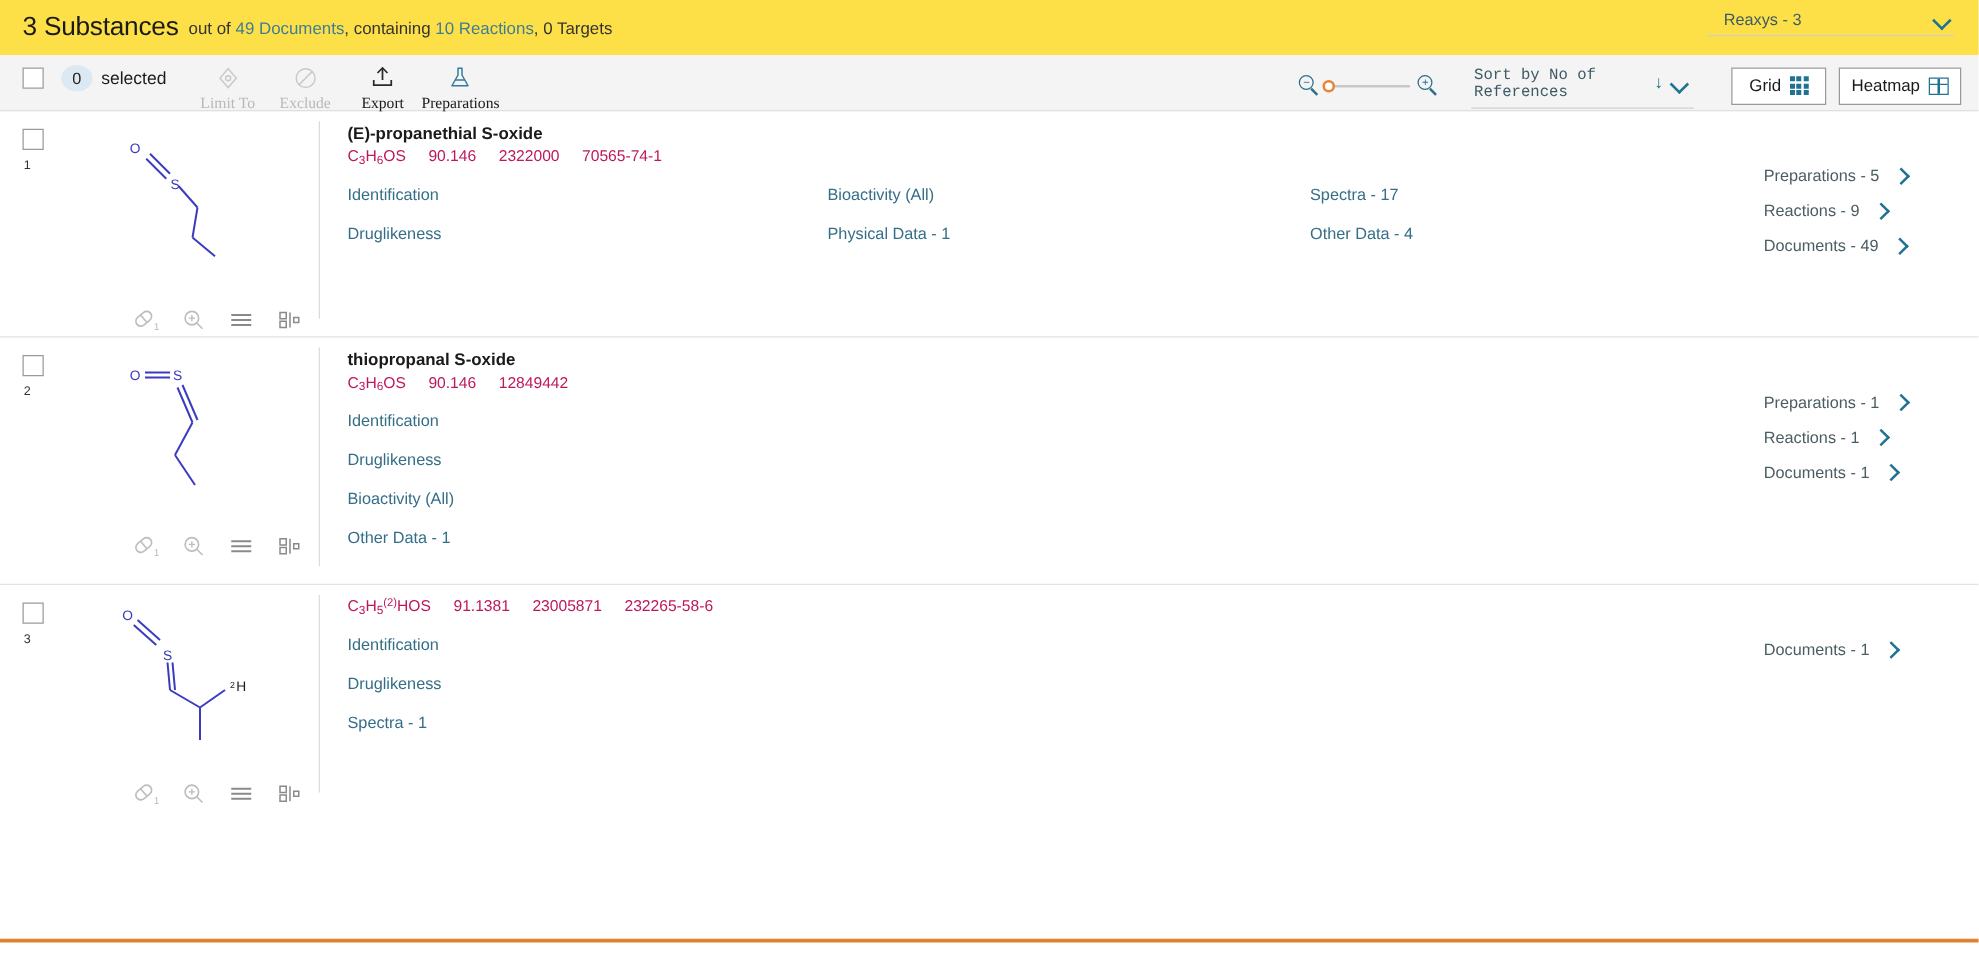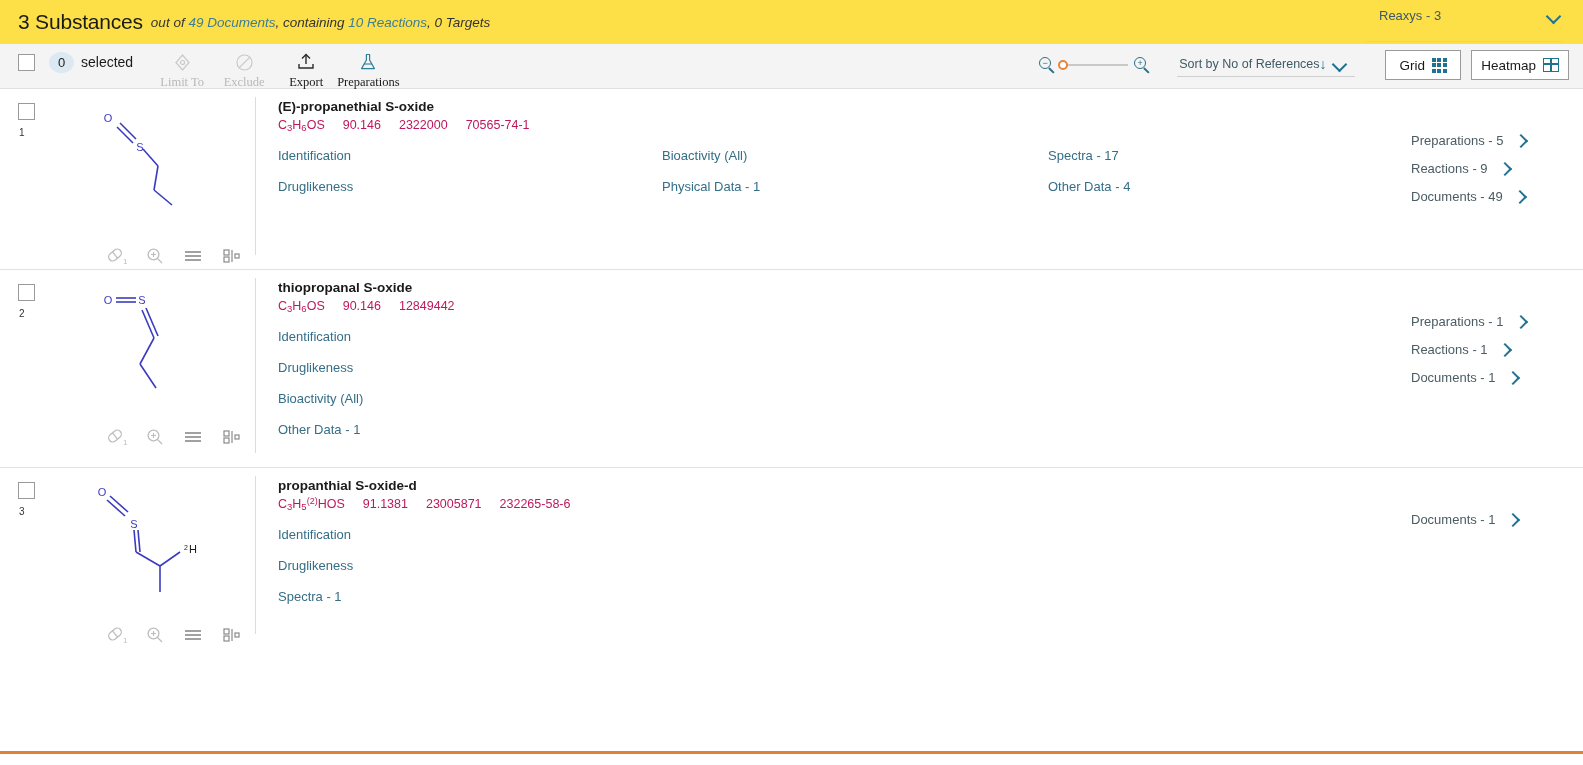--- a/index.html
+++ b/index.html
@@ -27,34 +27,33 @@
     font-size: 21px;
     font-weight: 400;
     color: #1a1a1a;
     letter-spacing: -0.2px;
     margin-right: 8px;
   }
   .header-sub {
     font-size: 13.5px;
     color: #333;
     white-space: nowrap;
-    font-style: italic;
   }
   .header-sub .lnk { color: #3f7d95; }
 
   .db-select {
     position: absolute;
     right: 20px;
     top: 8px;
     width: 198px;
     display: flex;
     align-items: center;
     justify-content: space-between;
     border-bottom: 1px solid #cfcfcf;
-    padding-bottom: 18px;
+    padding-bottom: 5px;
   }
   .db-select .label { font-size: 13px; color: #3f5a66; padding-left: 14px;}
   .chev-down {
     width: 16px; height: 10px;
     position: relative;
   }
   .chev-down::before {
     content: "";
     position: absolute; left: 1px; top: 0px;
     width: 9px; height: 9px;
@@ -163,20 +162,21 @@
   }
 
   .sort-box {
     display: flex; align-items: center;
     border-bottom: 1px solid #cfcfcf;
     padding: 0 2px 5px 2px;
     width: 178px;
     justify-content: flex-start;
     margin-right: 20px;
     margin-top: 3px;
+    font-family: Liberation Mono, monospace;
   }
   .sort-label { font-size: 12.5px; color: #3f5a66; }
   .sort-icons { display: flex; align-items: center; gap: 6px; }
   .arrow-down {
     color: #1f7391; font-size: 14px; line-height: 12px;
   }
 
   .view-btn {
     height: 30px;
     min-width: 76px;
@@ -696,21 +696,20 @@
                 <line x1="11" y1="2" x2="11" y2="14" stroke="#8a8a8a" stroke-width="1.2"></line>
                 <rect x="14" y="6" width="4" height="4" fill="none" stroke="#8a8a8a" stroke-width="1.2"></rect>
               </svg>
           </span>
         </div>
       </div>
 
       <div class="col-divider"></div>
 
       <div class="col-body">
-        <div class="sub-title">propanthial S-oxide-d</div>
         <div class="sub-meta">
           <span>C<sub>3</sub>H<sub>5</sub><sup>(2)</sup>HOS</span>
           <span>91.1381</span>
           <span>23005871</span>
           <span>232265-58-6</span>
         </div>
         <div class="link-cols">
           <div class="lcol lcol-1">
             <span class="data-link">Identification</span>
             <span class="data-link">Druglikeness</span>

